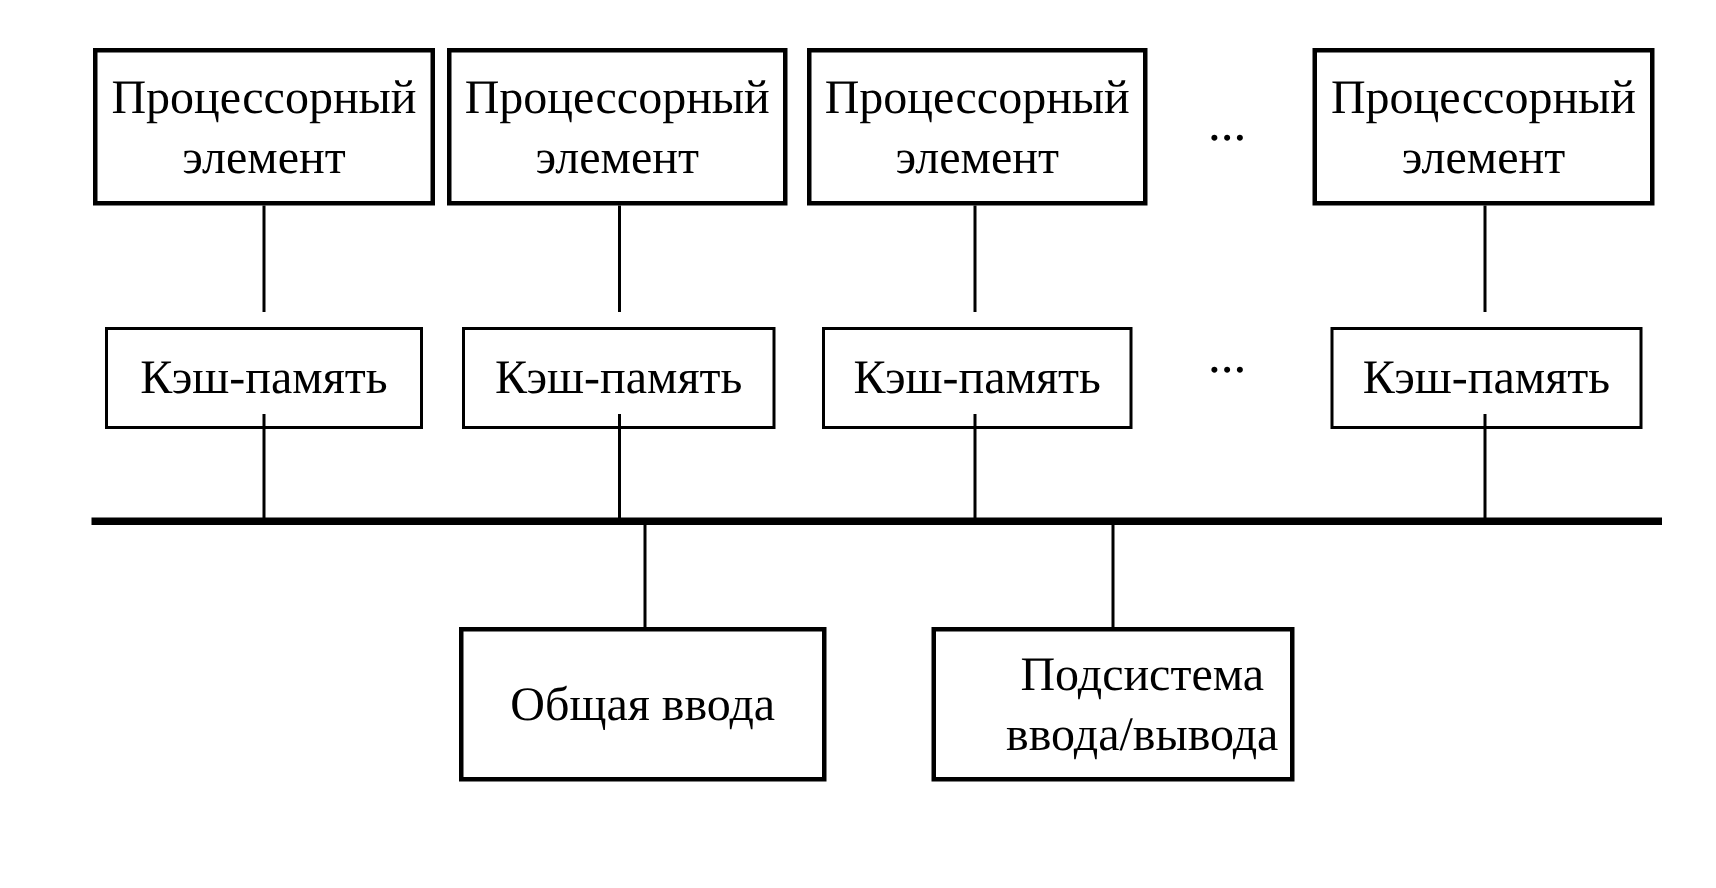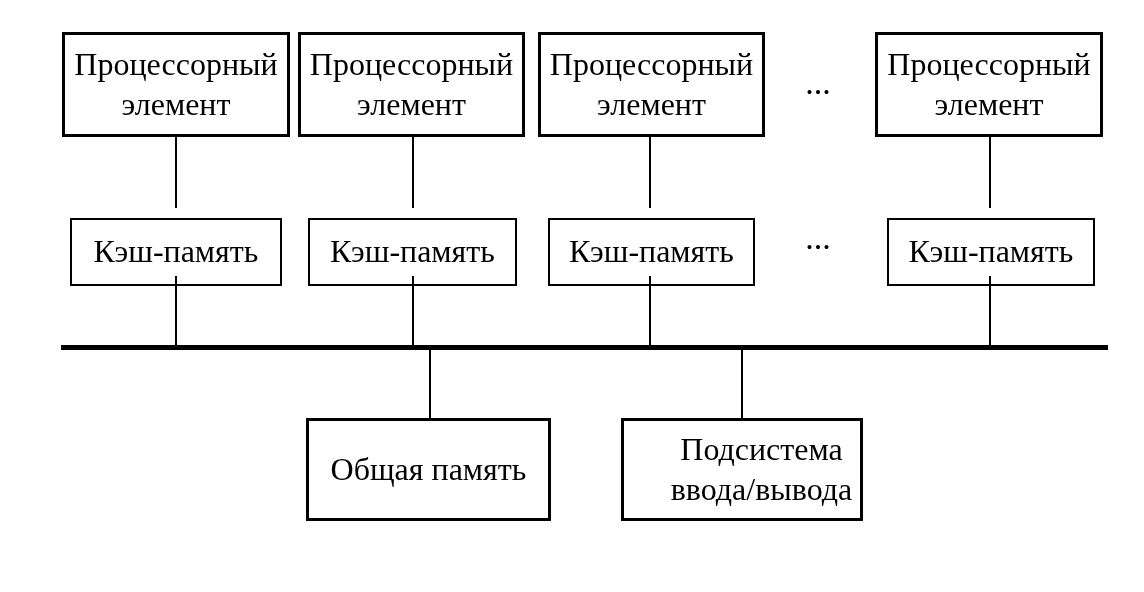--- a/index.html
+++ b/index.html
@@ -131,19 +131,19 @@
   <div class="vline link-cb x2"></div>
   <div class="vline link-cb x3"></div>
   <div class="vline link-cb x4"></div>
 
   <div class="bus"></div>
 
   <div class="vline link-bb xm"></div>
   <div class="vline link-bb xi"></div>
 
   <div class="box bottom bm">
-    <span>Общая память</span>
+    <span>Общая ввода</span>
   </div>
   <div class="box bottom bio">
     <span>Подсистема ввода/вывода</span>
   </div>
 
 </div>
 
 </body></html>

